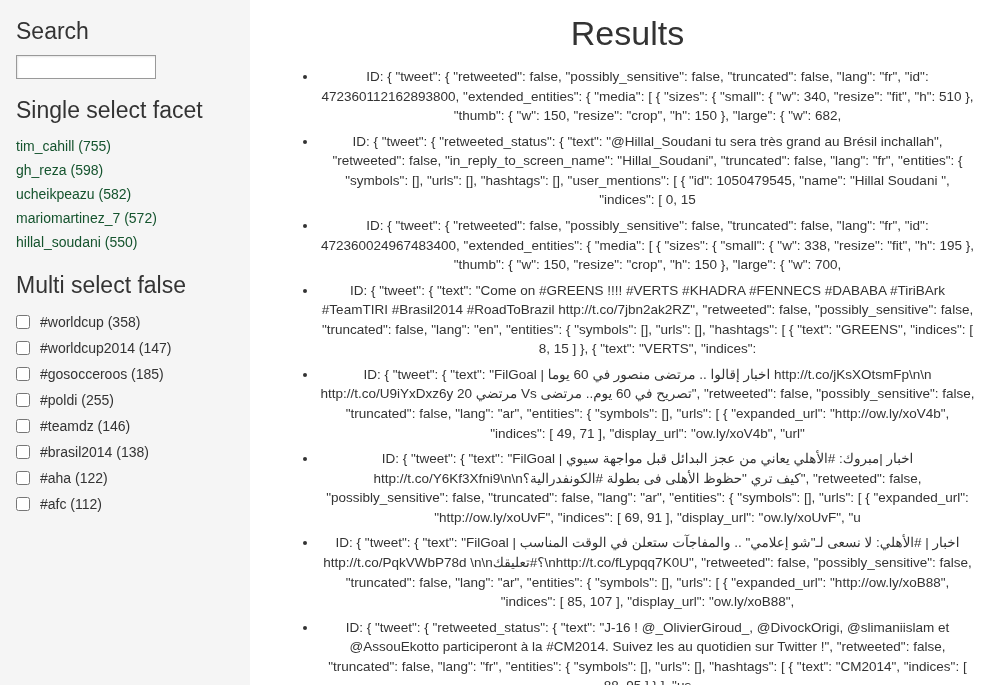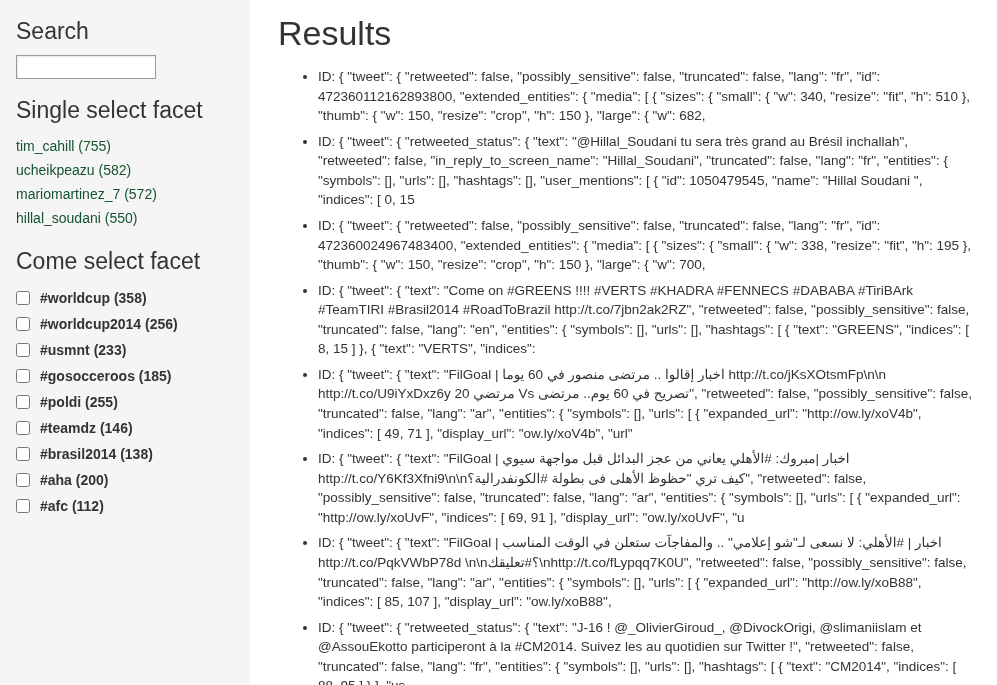--- a/index.html
+++ b/index.html
@@ -17,20 +17,21 @@
   .sidebar {
     width: 250px;
     background: #f5f5f5;
     padding: 12px 16px 20px 16px;
     flex-shrink: 0;
   }
   .main {
     flex: 1;
     padding: 10px 20px 20px 28px;
     overflow: hidden;
+    text-align: center;
   }
   h2.section {
     font-weight: 500;
     font-size: 23px;
     margin: 18px 0 10px 0;
     color: #333;
   }
   .sidebar h2.section:first-child { margin-top: 6px; }
   .search-box {
     border: 1px solid #999;
@@ -53,21 +54,21 @@
     align-items: center;
     gap: 10px;
   }
   .multi-list input[type="checkbox"] {
     margin: 0;
     width: 14px;
     height: 14px;
   }
   .multi-list label {
     font-size: 14px;
-    font-weight: 700;
+    font-weight: 400;
     color: #333;
   }
   h1.results-title {
     font-weight: 500;
     font-size: 34px;
     margin: 4px 0 14px 0;
     color: #333;
   }
   ul.results {
     margin: 0;
@@ -84,58 +85,55 @@
 </head>
 <body>
 
 <aside class="sidebar">
   <h2 class="section">Search</h2>
   <input type="text" class="search-box" style="">
 
   <h2 class="section">Single select facet</h2>
   <ul class="facet-list">
     <li><a href="#">tim_cahill (755)</a></li>
+    <li><a href="#">gh_reza (598)</a></li>
     <li><a href="#">ucheikpeazu (582)</a></li>
     <li><a href="#">mariomartinez_7 (572)</a></li>
     <li><a href="#">hillal_soudani (550)</a></li>
   </ul>
 
-  <h2 class="section">Come select facet</h2>
+  <h2 class="section">Multi select false</h2>
   <ul class="multi-list">
     <li>
         <input type="checkbox" style="">
         <label>#worldcup (358)</label>
       </li>
     <li>
         <input type="checkbox" style="">
-        <label>#worldcup2014 (256)</label>
-      </li>
-    <li>
-        <input type="checkbox" style="">
-        <label>#usmnt (233)</label>
+        <label>#worldcup2014 (147)</label>
       </li>
     <li>
         <input type="checkbox" style="">
         <label>#gosocceroos (185)</label>
       </li>
     <li>
         <input type="checkbox" style="">
         <label>#poldi (255)</label>
       </li>
     <li>
         <input type="checkbox" style="">
         <label>#teamdz (146)</label>
       </li>
     <li>
         <input type="checkbox" style="">
         <label>#brasil2014 (138)</label>
       </li>
     <li>
         <input type="checkbox" style="">
-        <label>#aha (200)</label>
+        <label>#aha (122)</label>
       </li>
     <li>
         <input type="checkbox" style="">
         <label>#afc (112)</label>
       </li>
   </ul>
 </aside>
 
 <main class="main">
   <h1 class="results-title">Results</h1>

